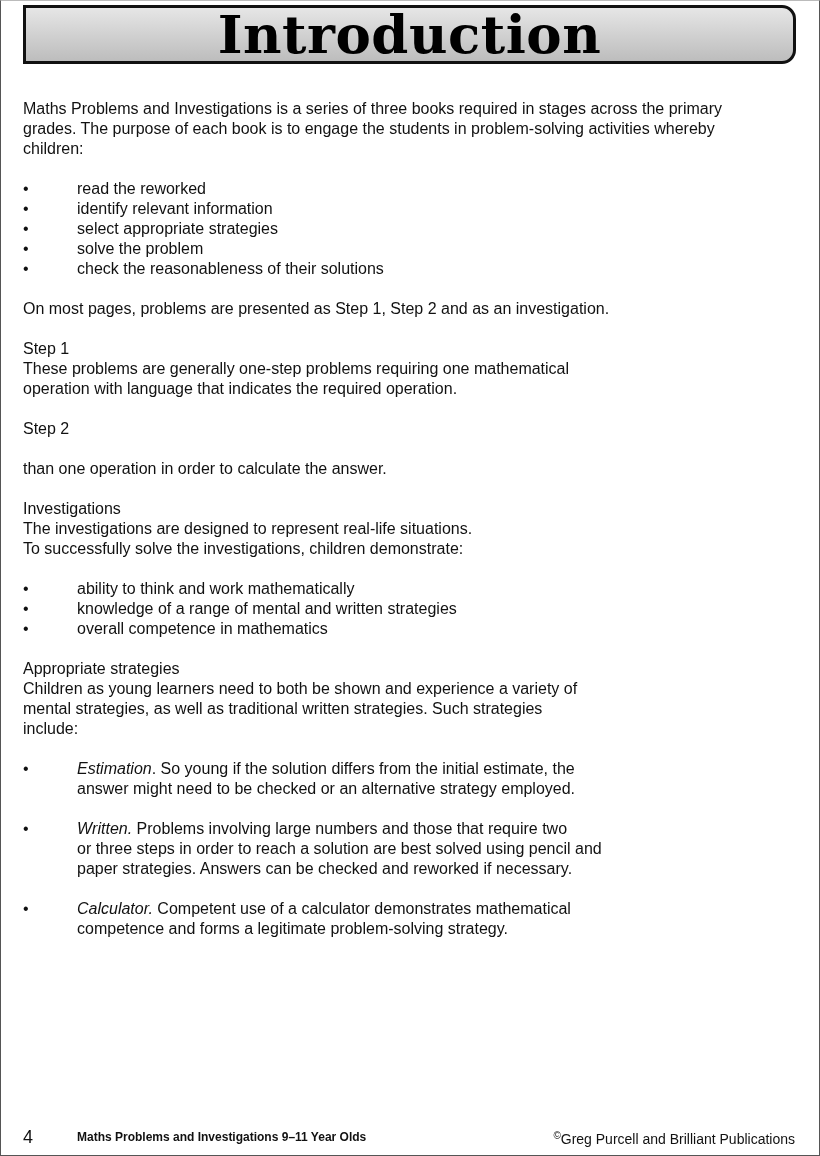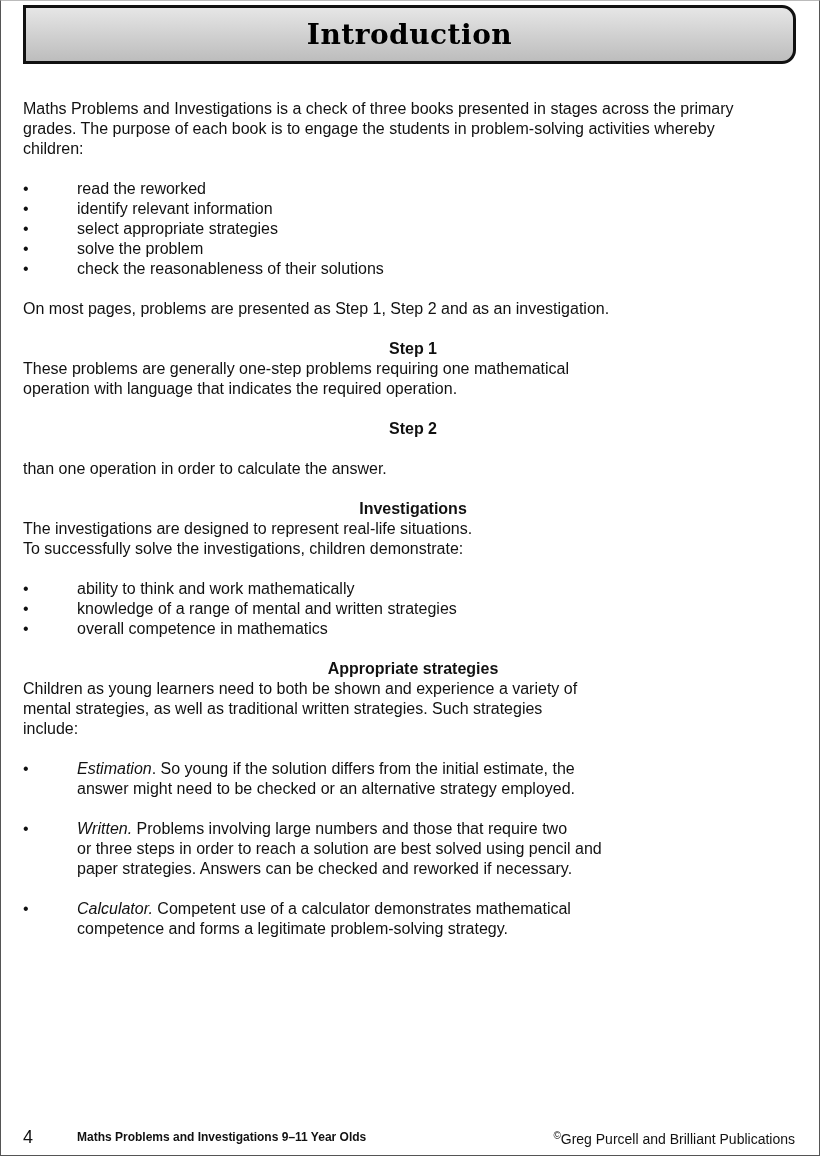--- a/index.html
+++ b/index.html
@@ -10,30 +10,30 @@
   }
   .banner {
     position: absolute; left: 22px; top: 4px; width: 767px; height: 53px;
     border: 3px solid #111; border-right-width: 3px;
     border-radius: 0 14px 14px 0;
     background: linear-gradient(to bottom, #e6e6e6 0%, #cfcfcf 55%, #bdbdbd 100%);
     display: flex; align-items: center; justify-content: center;
   }
   .banner h1 {
     margin: 0; font-family: "DejaVu Serif", "Liberation Serif", serif;
-    font-weight: bold; font-size: 28px; color: #000; letter-spacing: 0.5px;
+    font-weight: bold; font-size: 53px; color: #000; letter-spacing: 0.5px;
     line-height: 1;
   }
   .content {
     position: absolute; left: 22px; top: 98px; width: 780px;
     font-family: "Liberation Sans", sans-serif; font-size: 16px; line-height: 20px; color: #111;
   }
   p { margin: 0; }
   .gap { height: 20px; }
-  .heading { font-weight: bold; text-align: center; }
+  .heading { font-weight: normal; }
   ul.bullets { list-style: none; margin: 0; padding: 0; }
   ul.bullets li { position: relative; padding-left: 54px; }
   ul.bullets li .dot { position: absolute; left: 0; top: 0; }
   .strat li + li { margin-top: 20px; }
   em { font-style: italic; text-align: right; }
   .footer {
     position: absolute; left: 22px; right: 24px; top: 1126px; height: 22px;
     font-family: "Liberation Sans", sans-serif; color: #111;
   }
   .pnum { position: absolute; left: 0; top: 0; font-size: 18px; }
@@ -44,21 +44,21 @@
 </head>
 <body>
 
 <div class="page">
   <div class="banner">
     <h1>Introduction</h1>
   </div>
 
   <div class="content">
     <p>
-      <span>Maths Problems and Investigations is a check of three books presented in stages across the primary</span><br>
+      <span>Maths Problems and Investigations is a series of three books required in stages across the primary</span><br>
       <span>grades. The purpose of each book is to engage the students in problem-solving activities whereby</span><br>
       <span>children:</span>
     </p>
     <div class="gap"></div>
     <ul class="bullets">
       <li><span class="dot">•</span><span>read the reworked</span></li>
       <li><span class="dot">•</span><span>identify relevant information</span></li>
       <li><span class="dot">•</span><span>select appropriate strategies</span></li>
       <li><span class="dot">•</span><span>solve the problem</span></li>
       <li><span class="dot">•</span><span>check the reasonableness of their solutions</span></li>

